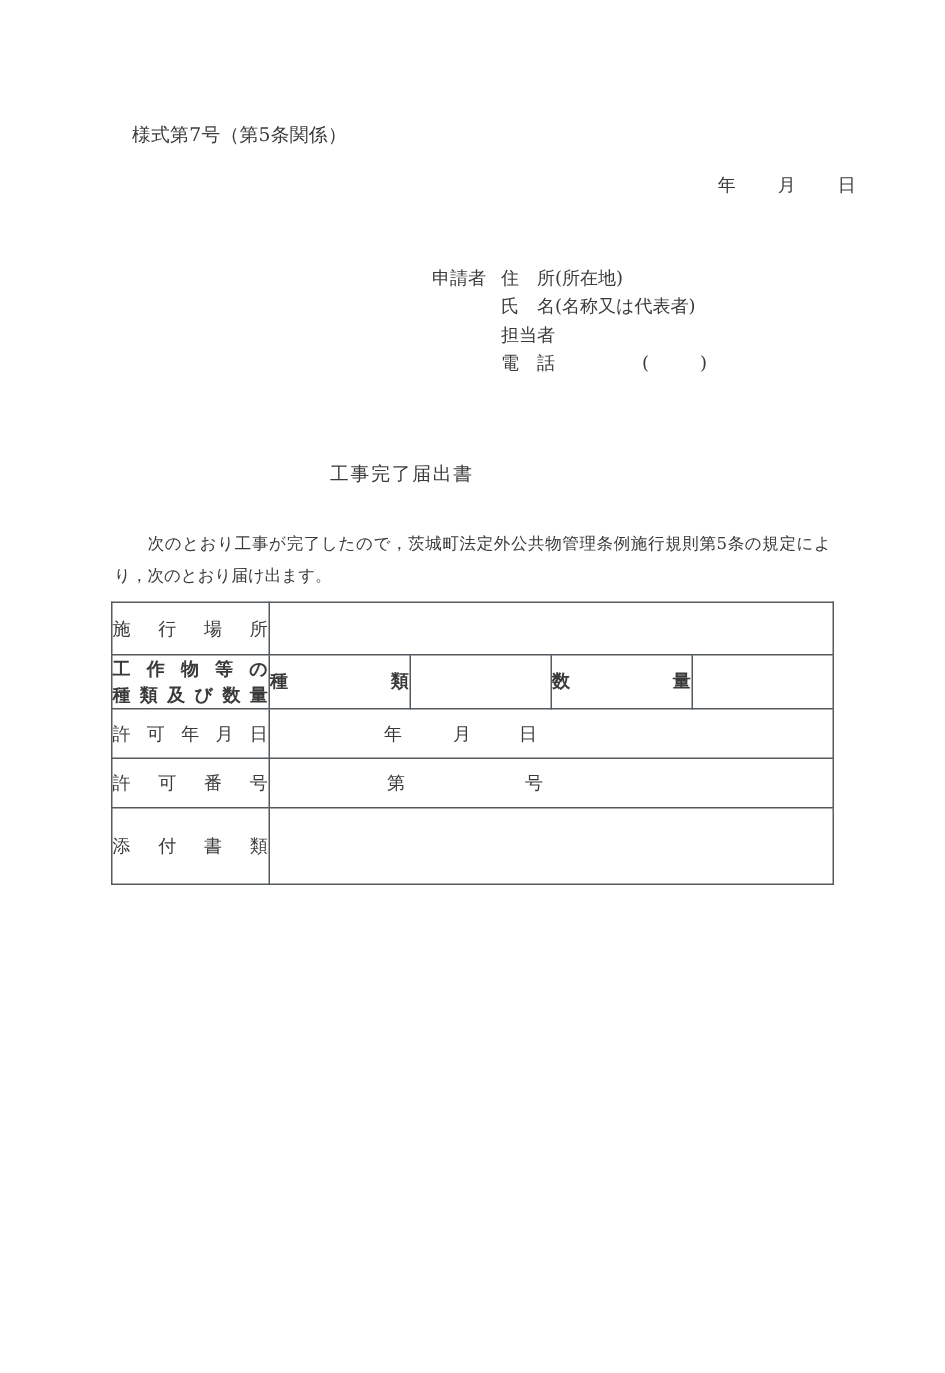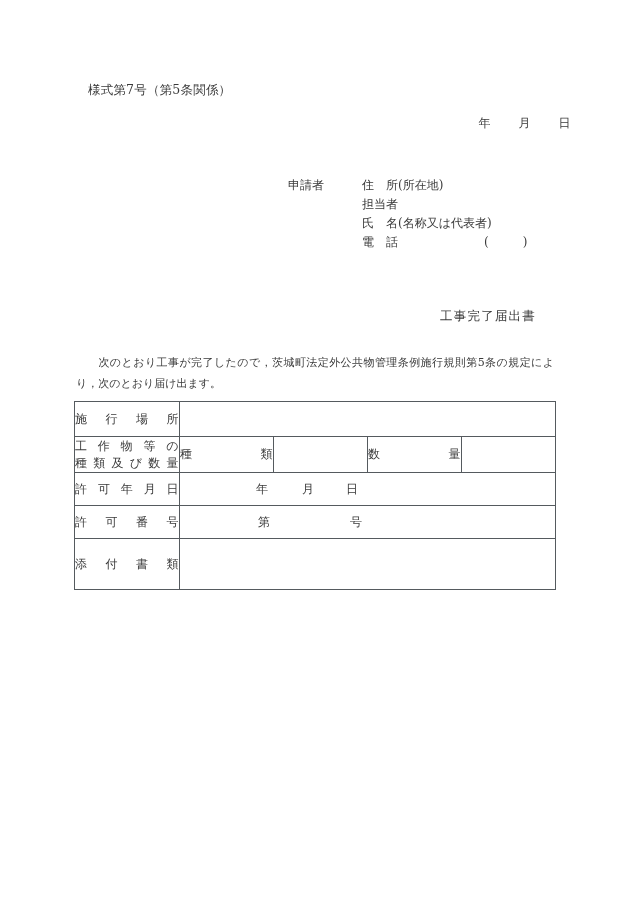--- a/index.html
+++ b/index.html
@@ -50,33 +50,33 @@
   .addressee .gap { display: inline-block; width: 18px; }
 
   
   .applicant {
     position: absolute;
     left: 288px;
     top: 176px;
     font-size: 12px;
     line-height: 19px;
   }
-  .applicant .row { display: flex; align-items: baseline; white-space: pre; gap: 28px; }
+  .applicant .row { display: flex; align-items: baseline; white-space: pre; }
   .applicant .lead { display: inline-block; width: 46px; }
   .applicant .lead.blank { visibility: hidden; }
   .applicant .field { display: inline-block; }
   .applicant .tel-paren { display: inline-block; padding-left: 58px; }
   .applicant .tel-paren .sp { display: inline-block; width: 34px; }
 
   
   .doc-title {
     left: 0;
     top: 308px;
     width: 536px;
-    text-align: right;
+    text-align: center;
     font-size: 12.5px;
     letter-spacing: 1.2px;
   }
 
   
   .body-text {
     position: absolute;
     left: 76px;
     top: 352px;
     width: 478px;
@@ -129,21 +129,21 @@
   .ymd .s1 { display: inline-block; width: 46px; }
   .ymd .s2 { display: inline-block; width: 44px; }
   .num {
     display: inline-block;
     padding-left: 78px;
     letter-spacing: 0.3px;
   }
   .num .s1 { display: inline-block; width: 92px; }
 
   .r-place  { height: 35px; }
-  .r-kind   { height: 36px; }
+  .r-kind   { height: 36px; font-weight: bold; }
   .r-done   { height: 33px; }
   .r-permit { height: 33px; }
   .r-pnum   { height: 33px; }
   .r-attach { height: 51px; }
 </style>
 </head>
 <body>
 
 <div class="page">
 
@@ -154,25 +154,25 @@
   </div>
 
 
   <div class="applicant">
     <div class="row">
       <span class="lead">申請者</span>
       <span class="field">住　所(所在地)</span>
     </div>
     <div class="row">
       <span class="lead blank"></span>
+      <span class="field">氏　名(名称又は代表者)</span>
+    </div>
+    <div class="row">
+      <span class="lead blank"></span>
       <span class="field">担当者</span>
-    </div>
-    <div class="row">
-      <span class="lead blank"></span>
-      <span class="field">氏　名(名称又は代表者)</span>
     </div>
     <div class="row">
       <span class="lead blank"></span>
       <span class="field">電　話</span>
       <span class="tel-paren"><span>(</span><span class="sp"></span><span>)</span></span>
     </div>
   </div>
 
   <div class="abs doc-title">工事完了届出書</div>
 

